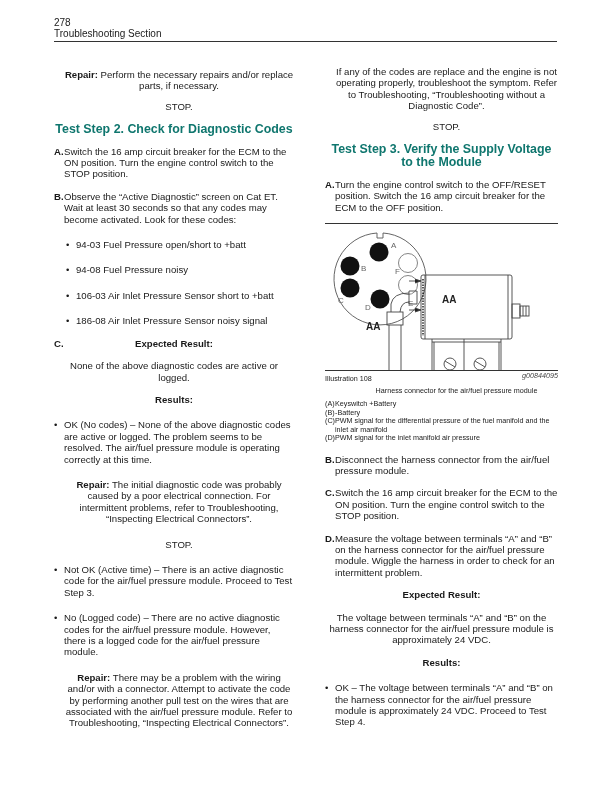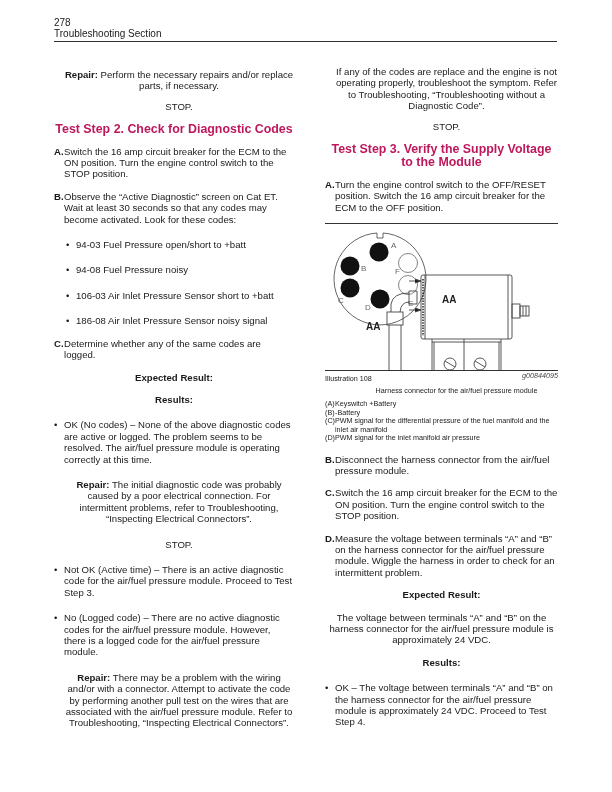--- a/index.html
+++ b/index.html
@@ -15,21 +15,21 @@
   .col { position: absolute; top: 69px; width: 240px; font-size: 9.6px; line-height: 11.4px; }
   .col.left { left: 54px; }
   .col.right { left: 325px; width: 233px; top: 66px; }
 
   p { margin: 0; text-align: center; }
   .ind { padding-left: 10px; }
   .gap-s { margin-top: 9px; }
   .gap-m { margin-top: 11px; }
   .gap-l { margin-top: 14px; }
   b.lbl { font-weight: bold; }
-  .h2 { font-weight: bold; font-size: 12.4px; line-height: 13.4px; color: #be185d; }
+  .h2 { font-weight: bold; font-size: 12.4px; line-height: 13.4px; color: #0f766e; }
   .h3 { font-weight: bold; font-size: 9.6px; }
 
   .step { position: relative; padding-left: 10px; }
   .step .letter { position: absolute; left: 0; top: 0; font-weight: bold; }
 
   .bullet { position: relative; padding-left: 10px; }
   .bullet .dot { position: absolute; left: 0; top: 0; }
   .sub-bullet { position: relative; padding-left: 22px; }
   .sub-bullet .dot { position: absolute; left: 12px; top: 0; }
 
@@ -68,24 +68,24 @@
     <span>Observe the “Active Diagnostic” screen on Cat ET. Wait at least 30 seconds so that any codes may become activated. Look for these codes:</span>
   </div>
 
   <div class="sub-bullet gap-l"><span class="dot">•</span><span>94-03 Fuel Pressure open/short to +batt</span></div>
   <div class="sub-bullet gap-l"><span class="dot">•</span><span>94-08 Fuel Pressure noisy</span></div>
   <div class="sub-bullet gap-l"><span class="dot">•</span><span>106-03 Air Inlet Pressure Sensor short to +batt</span></div>
   <div class="sub-bullet gap-l"><span class="dot">•</span><span>186-08 Air Inlet Pressure Sensor noisy signal</span></div>
 
   <div class="step gap-m">
     <span class="letter">C.</span>
-    <span>Determine whether any of the same codes are logged.</span>
   </div>
 
   <p class="h3 gap-m">Expected Result:</p>
+  <p class="gap-m">None of the above diagnostic codes are active or logged.</p>
   <p class="h3 gap-m">Results:</p>
 
   <div class="bullet gap-l">
     <span class="dot">•</span>
     <span>OK (No codes)</span><span> – None of the above diagnostic codes are active or logged. The problem seems to be resolved. The air/fuel pressure module is operating correctly at this time.</span>
   </div>
   <p class="ind gap-l"><b class="lbl">Repair:</b><span> The initial diagnostic code was probably caused by a poor electrical connection. For intermittent problems, refer to Troubleshooting, “Inspecting Electrical Connectors”.</span></p>
   <p class="ind gap-l">STOP.</p>
 
   <div class="bullet gap-l">

